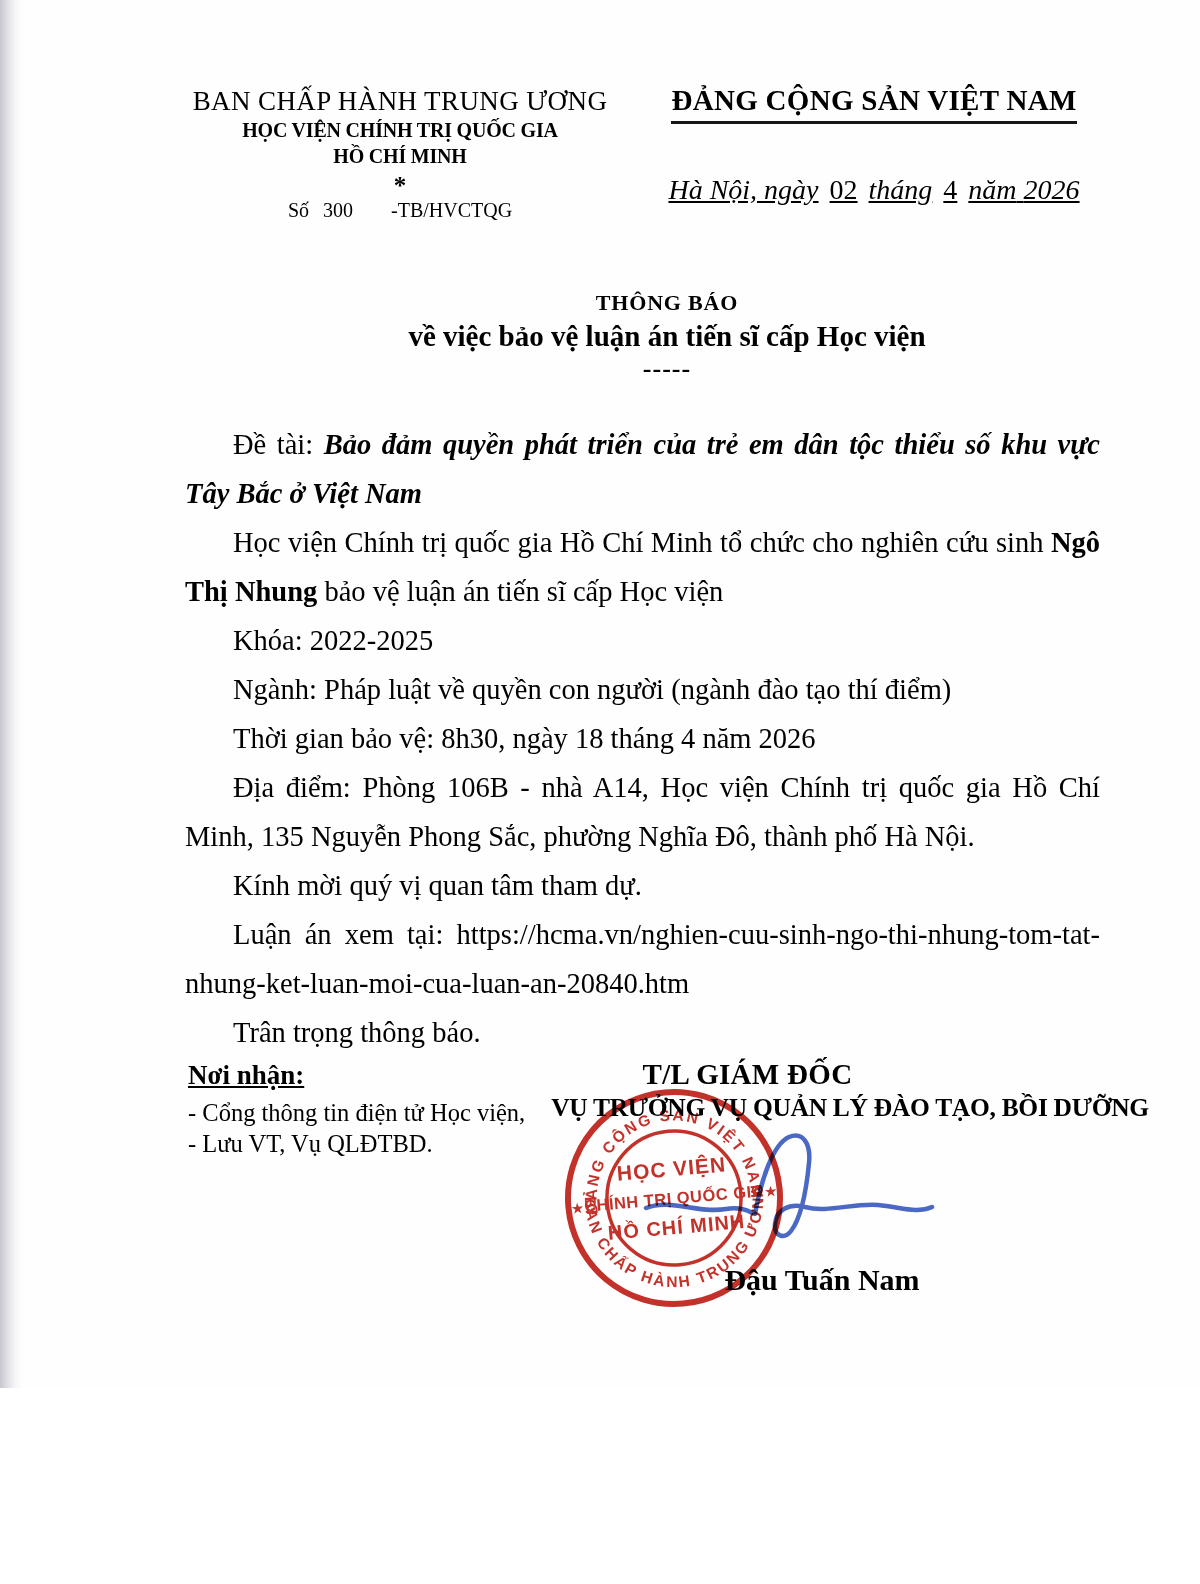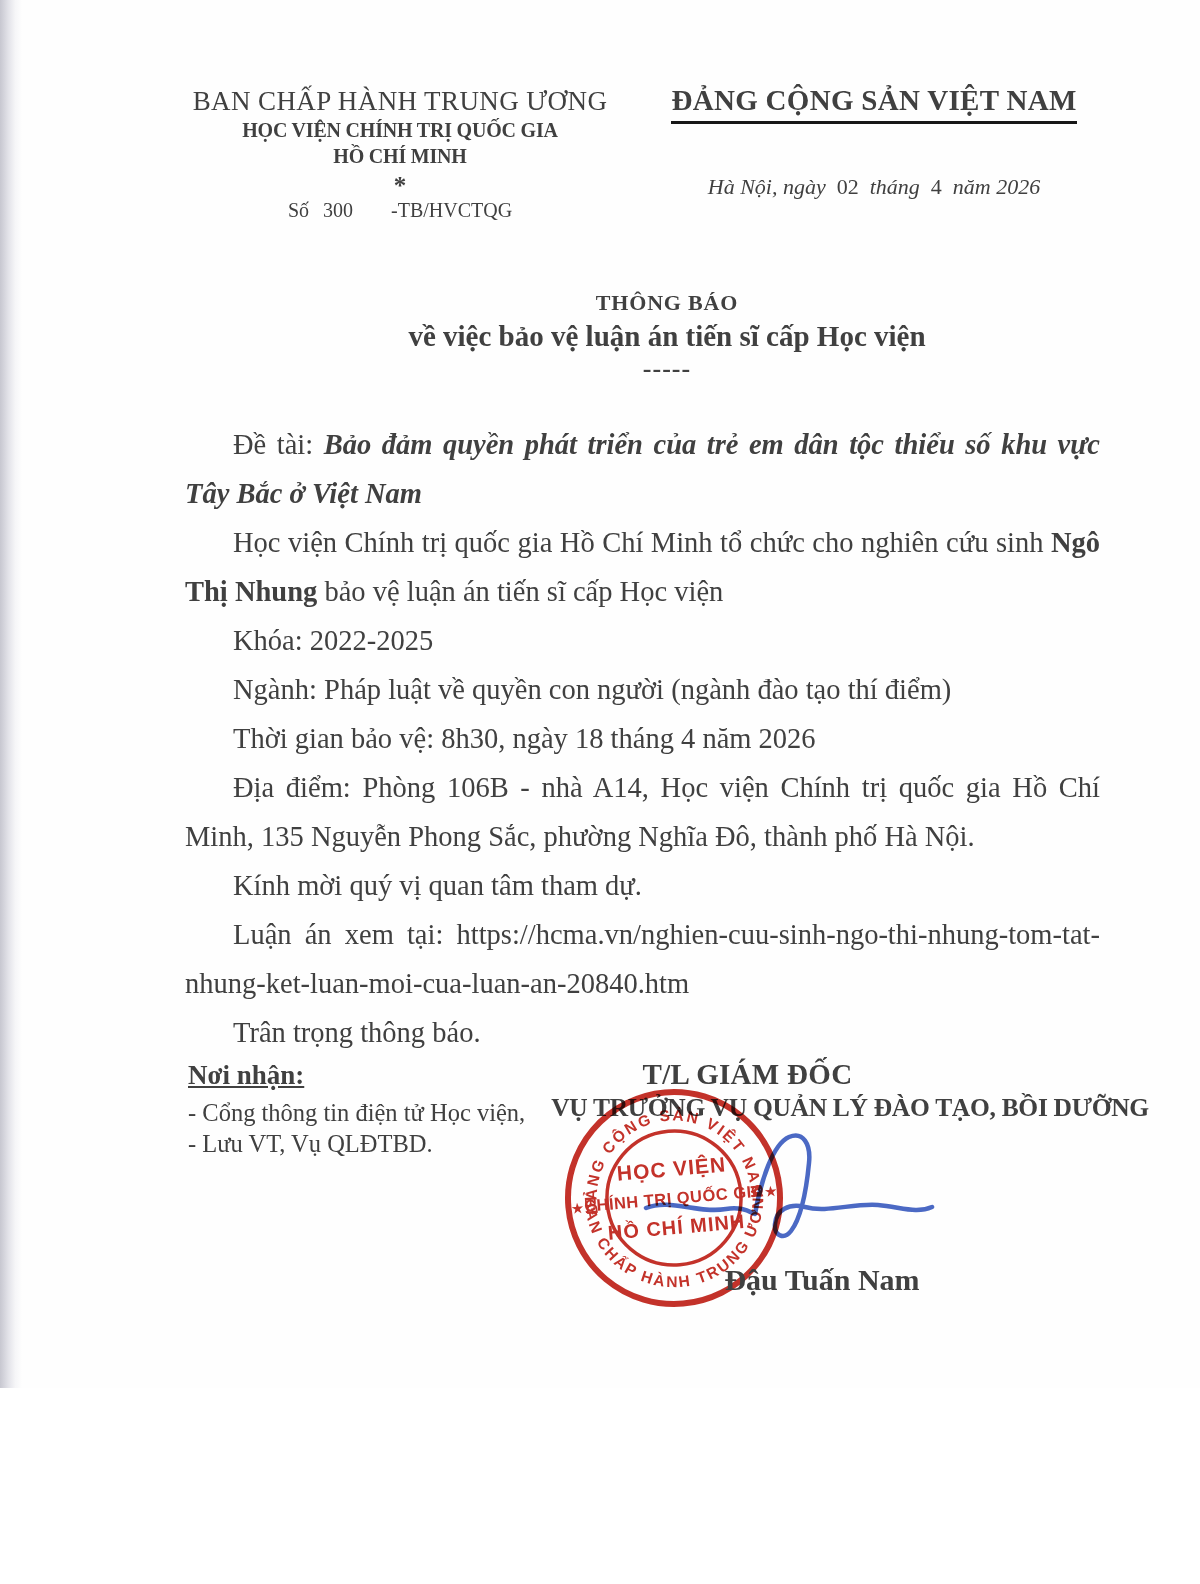--- a/index.html
+++ b/index.html
@@ -3,21 +3,21 @@
 <meta charset="utf-8">
 <style>
   * { margin:0; padding:0; box-sizing:border-box; }
   html,body { background:#ffffff; }
   .page {
     position:relative;
     width:1200px; height:1388px;
     background:#fefefe;
     overflow:hidden;
     font-family:"Liberation Serif","DejaVu Serif",serif;
-    color:#404040;
+    color:#000000;
   }
   .scan-edge {
     position:absolute; left:0; top:0; width:22px; height:100%;
     background:linear-gradient(to right,#c7c7d0 0%,#e4e4ea 40%,#f6f6f8 70%,#fefefe 100%);
   }
 
   
   .header-left {
     position:absolute; top:84px; left:158px; width:484px;
     text-align:center; line-height:1.27;
@@ -29,21 +29,21 @@
   .doc-no .num { margin:0 16px 0 14px; }
   .doc-no .suffix { margin-left:22px; }
 
   .header-right {
     position:absolute; top:84px; left:628px; width:492px; text-align:center;
   }
   .party {
     display:inline-block; font-size:29px; font-weight:bold; letter-spacing:.3px;
     padding-bottom:4px; border-bottom:3px solid #171717;
   }
-  .date-line { margin-top:50px; font-size:22px; font-style:italic; white-space:nowrap; }
+  .date-line { margin-top:50px; font-size:28px; font-style:italic; white-space:nowrap;text-decoration:underline; }
   .date-line .date-num { font-style:normal; margin:0 11px; }
 
   
   .title-block { position:absolute; top:290px; left:300px; width:734px; text-align:center; }
   .title1 { font-size:22px; font-weight:bold; letter-spacing:.8px; }
   .title2 { font-size:29px; font-weight:bold; margin-top:4px; }
   .title-divider { font-size:26px; font-weight:bold; letter-spacing:1px; line-height:1; margin-top:3px; }
 
   
   .body-text {

